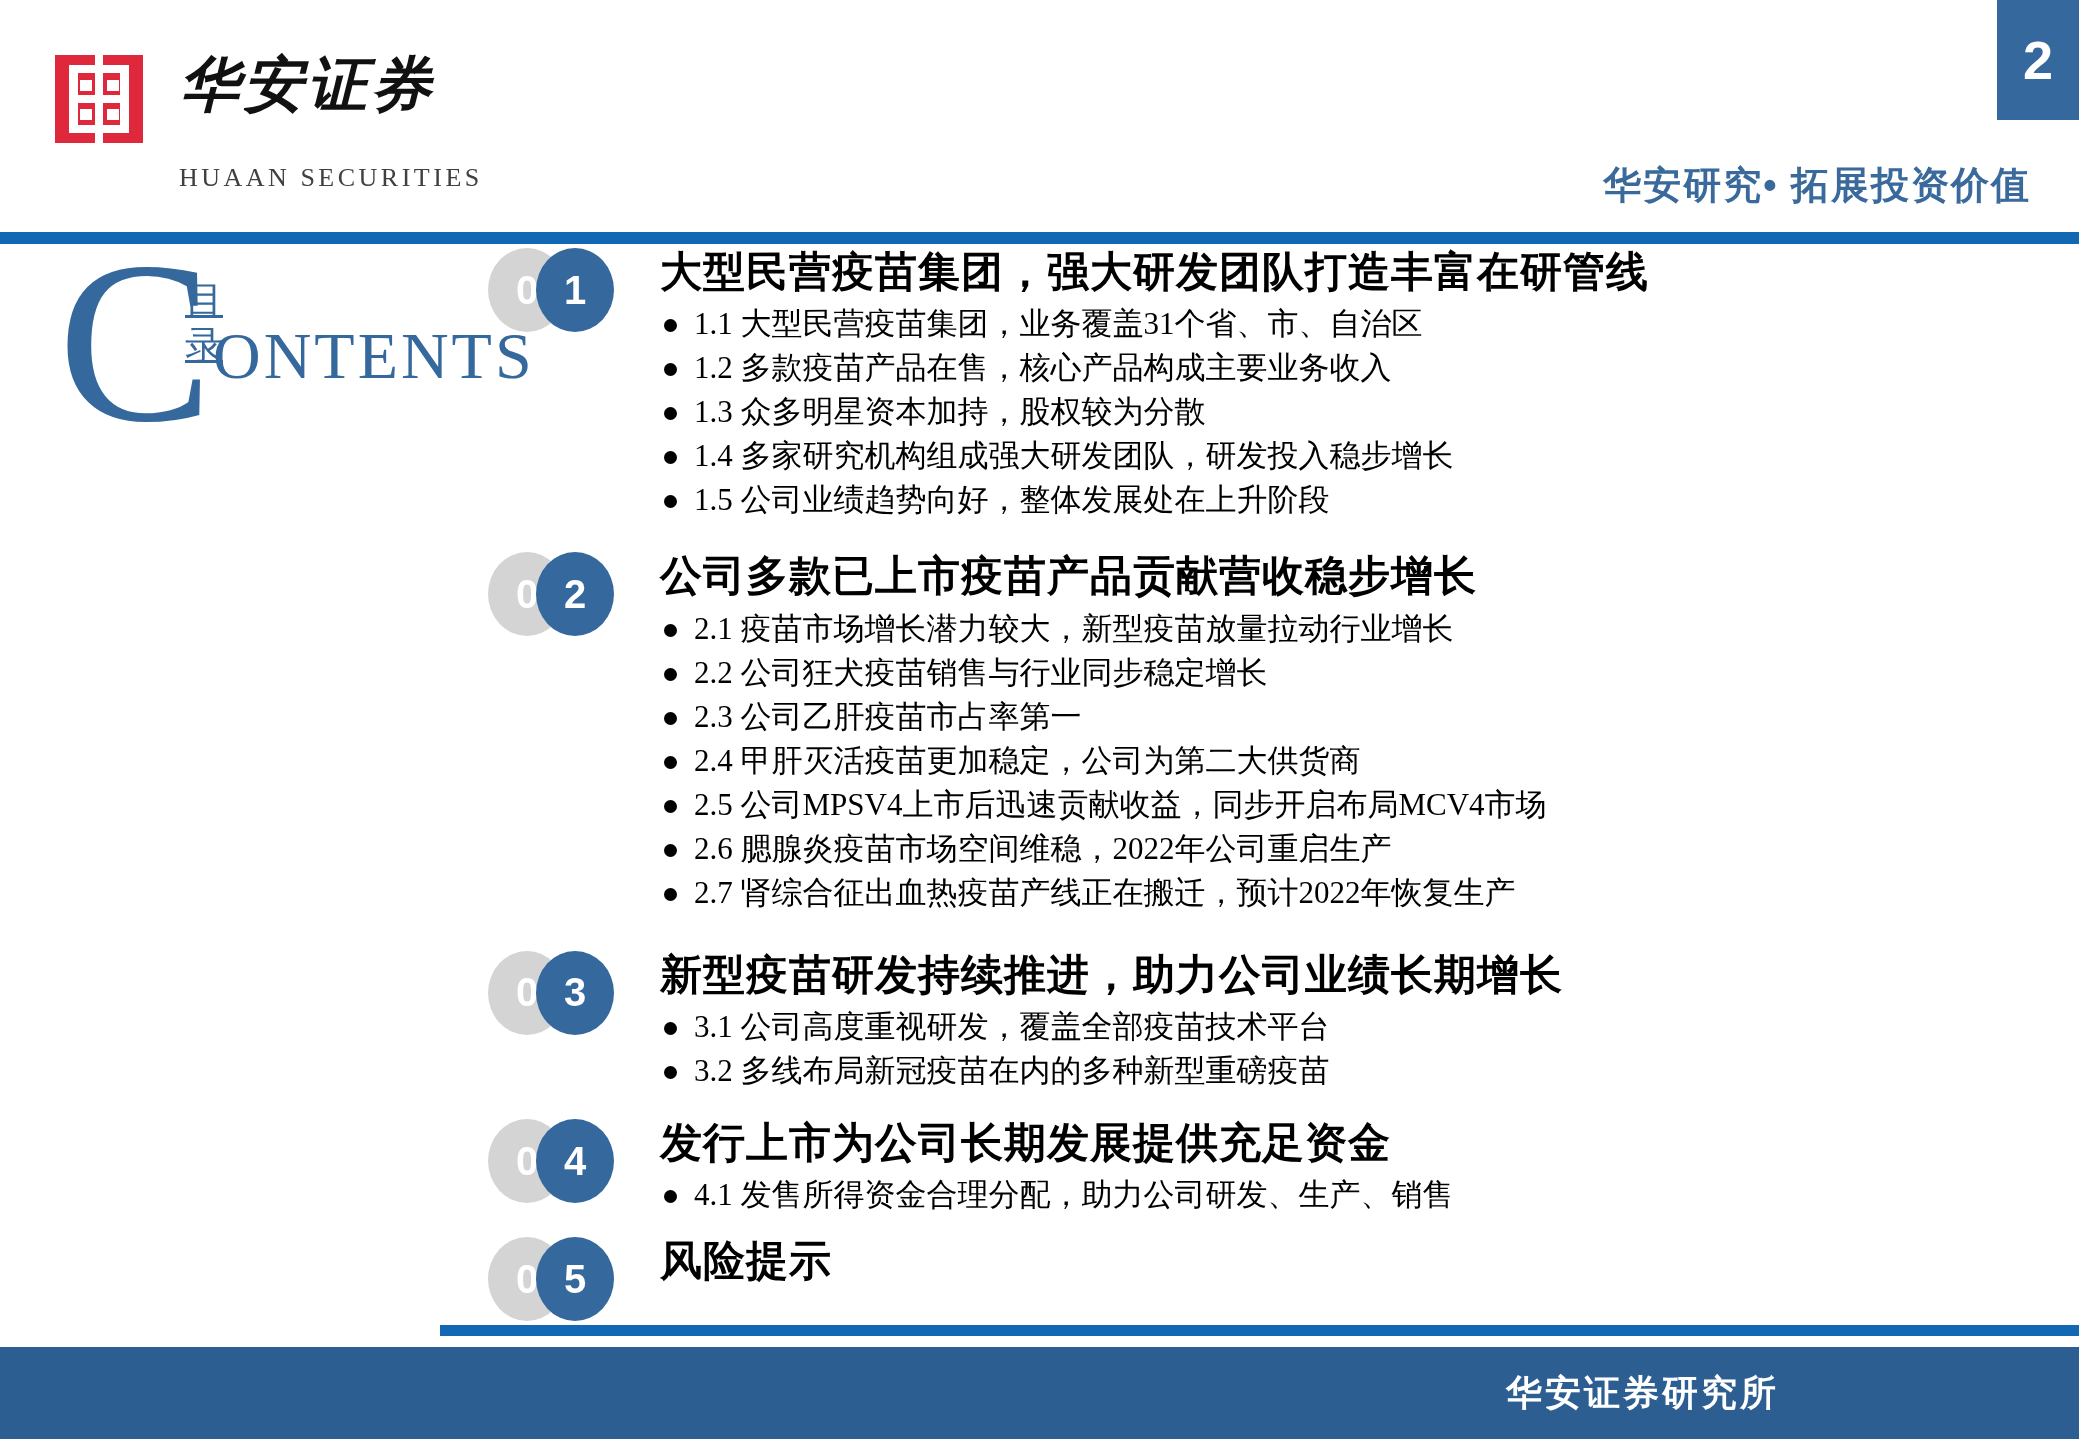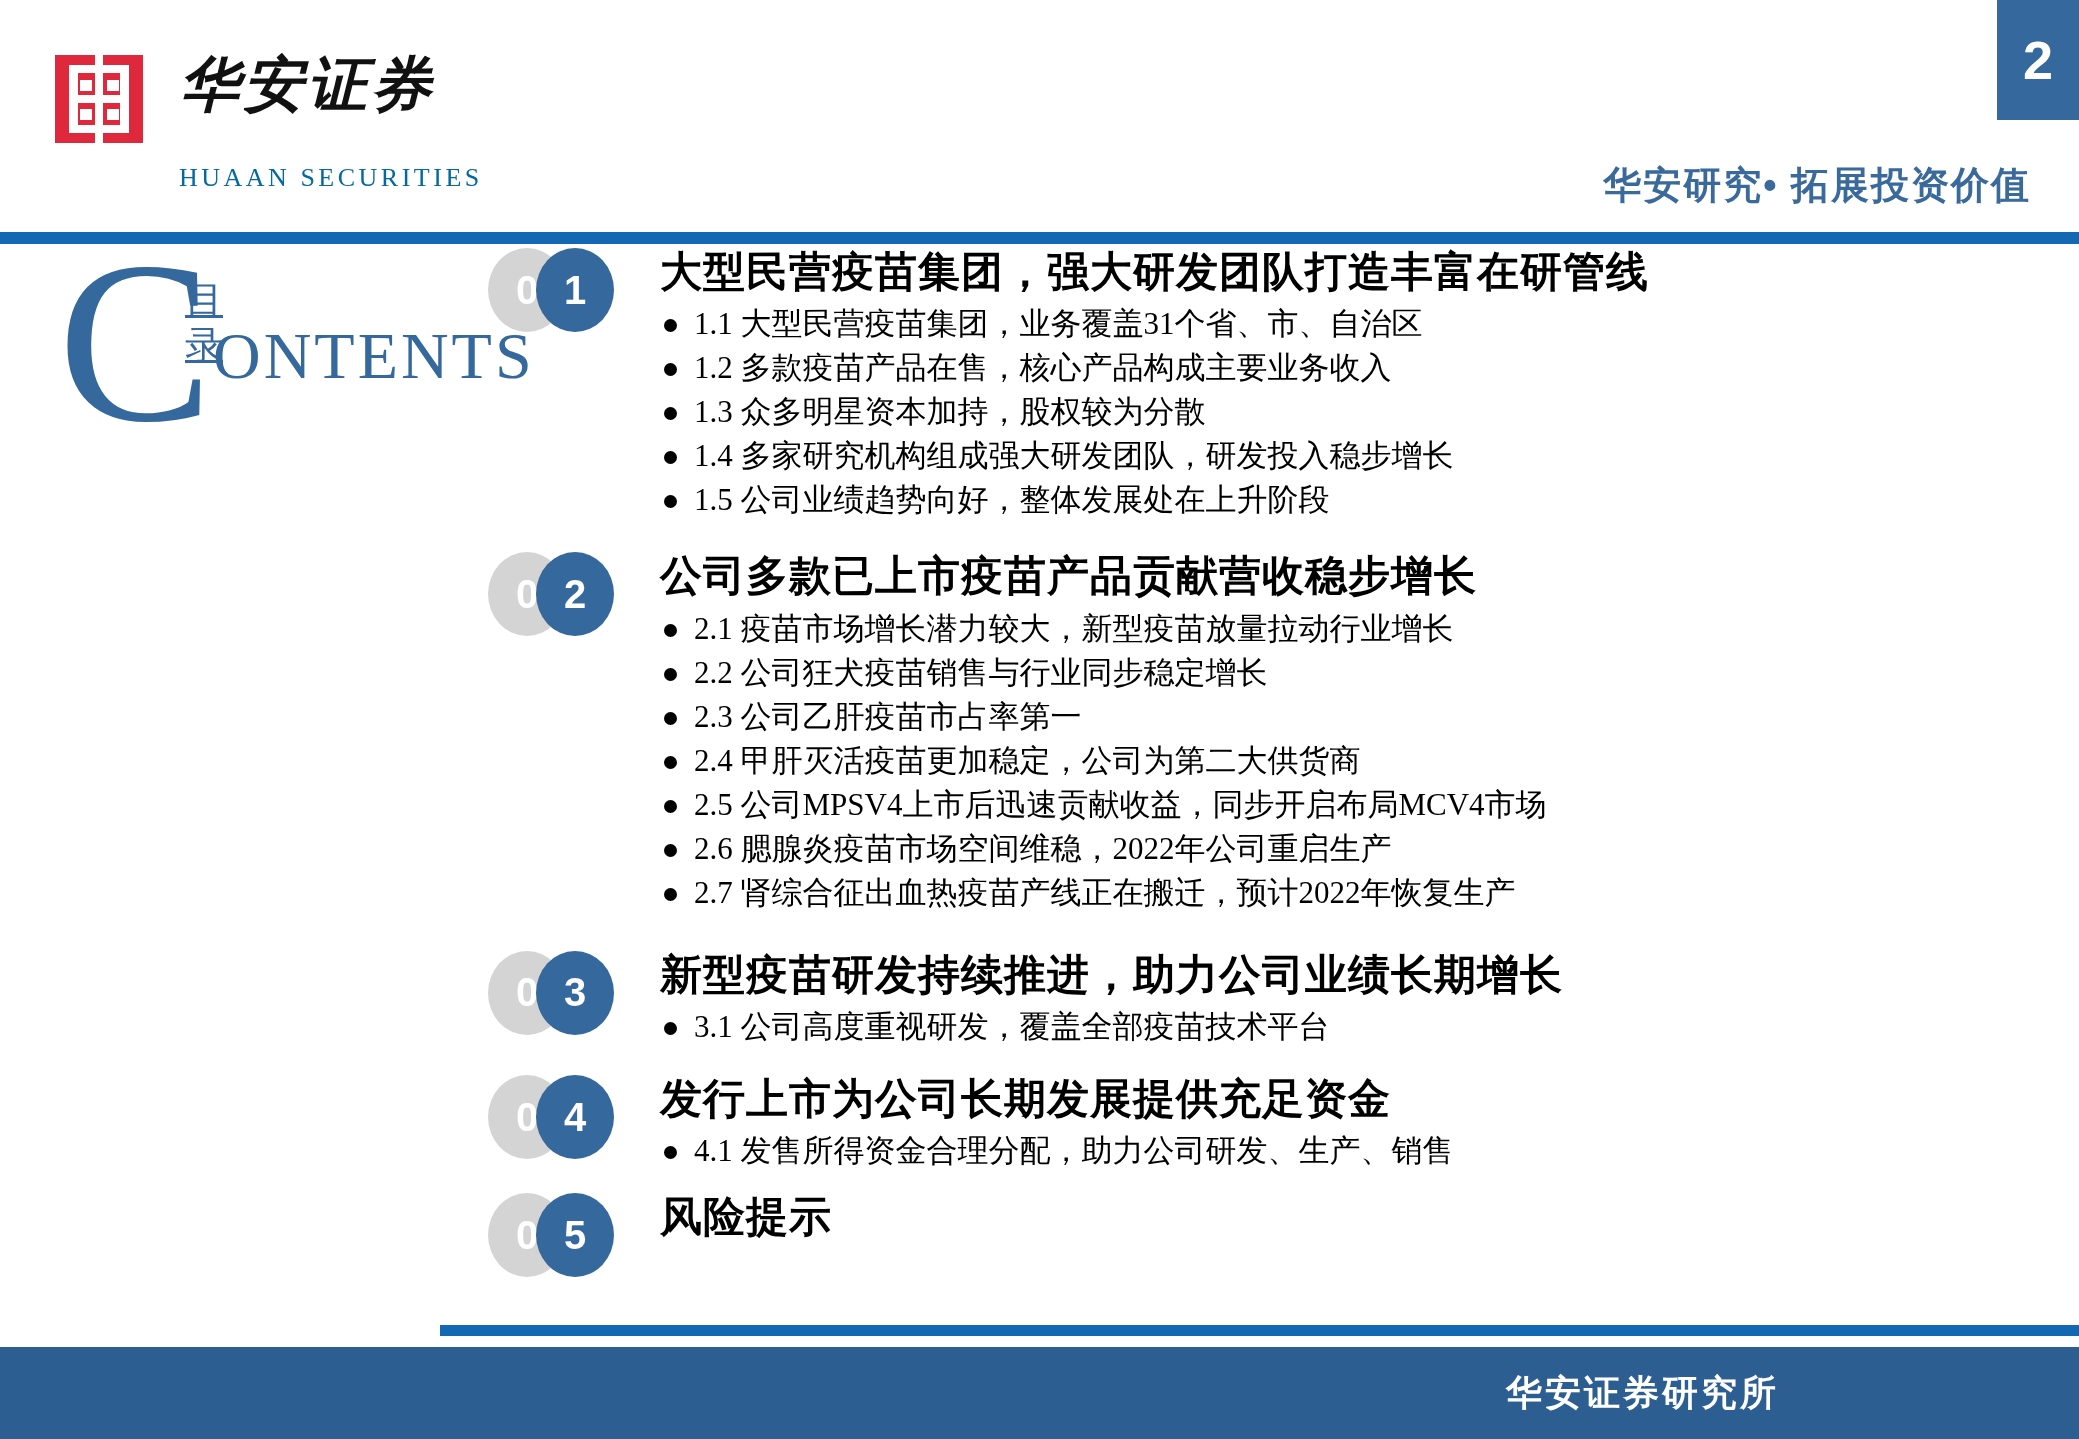--- a/index.html
+++ b/index.html
@@ -66,21 +66,21 @@
     font-weight: bold;
     font-style: italic;
     color: #111111;
     line-height: 1.02;
     letter-spacing: 4px;
     white-space: nowrap;
   }
   #brand-en {
     font-family: "Liberation Serif", serif;
     font-size: 26px;
-    color: #0369a1;
+    color: #404040;
     letter-spacing: 3.5px;
     margin-top: 6px;
     white-space: nowrap;
   }
 
   
   #tagline {
     position: absolute;
     top: 160px;
     right: 48px;
@@ -310,20 +310,21 @@
   </div>
 
   <div class="section" id="sec-3">
     <div class="badge">
       <div class="zero">0</div>
       <div class="num">3</div>
     </div>
     <div class="sec-title">新型疫苗研发持续推进，助力公司业绩长期增长</div>
     <ul class="bullets">
       <li>3.1 公司高度重视研发，覆盖全部疫苗技术平台</li>
+      <li>3.2 多线布局新冠疫苗在内的多种新型重磅疫苗</li>
     </ul>
   </div>
 
   <div class="section" id="sec-4">
     <div class="badge">
       <div class="zero">0</div>
       <div class="num">4</div>
     </div>
     <div class="sec-title">发行上市为公司长期发展提供充足资金</div>
     <ul class="bullets">

